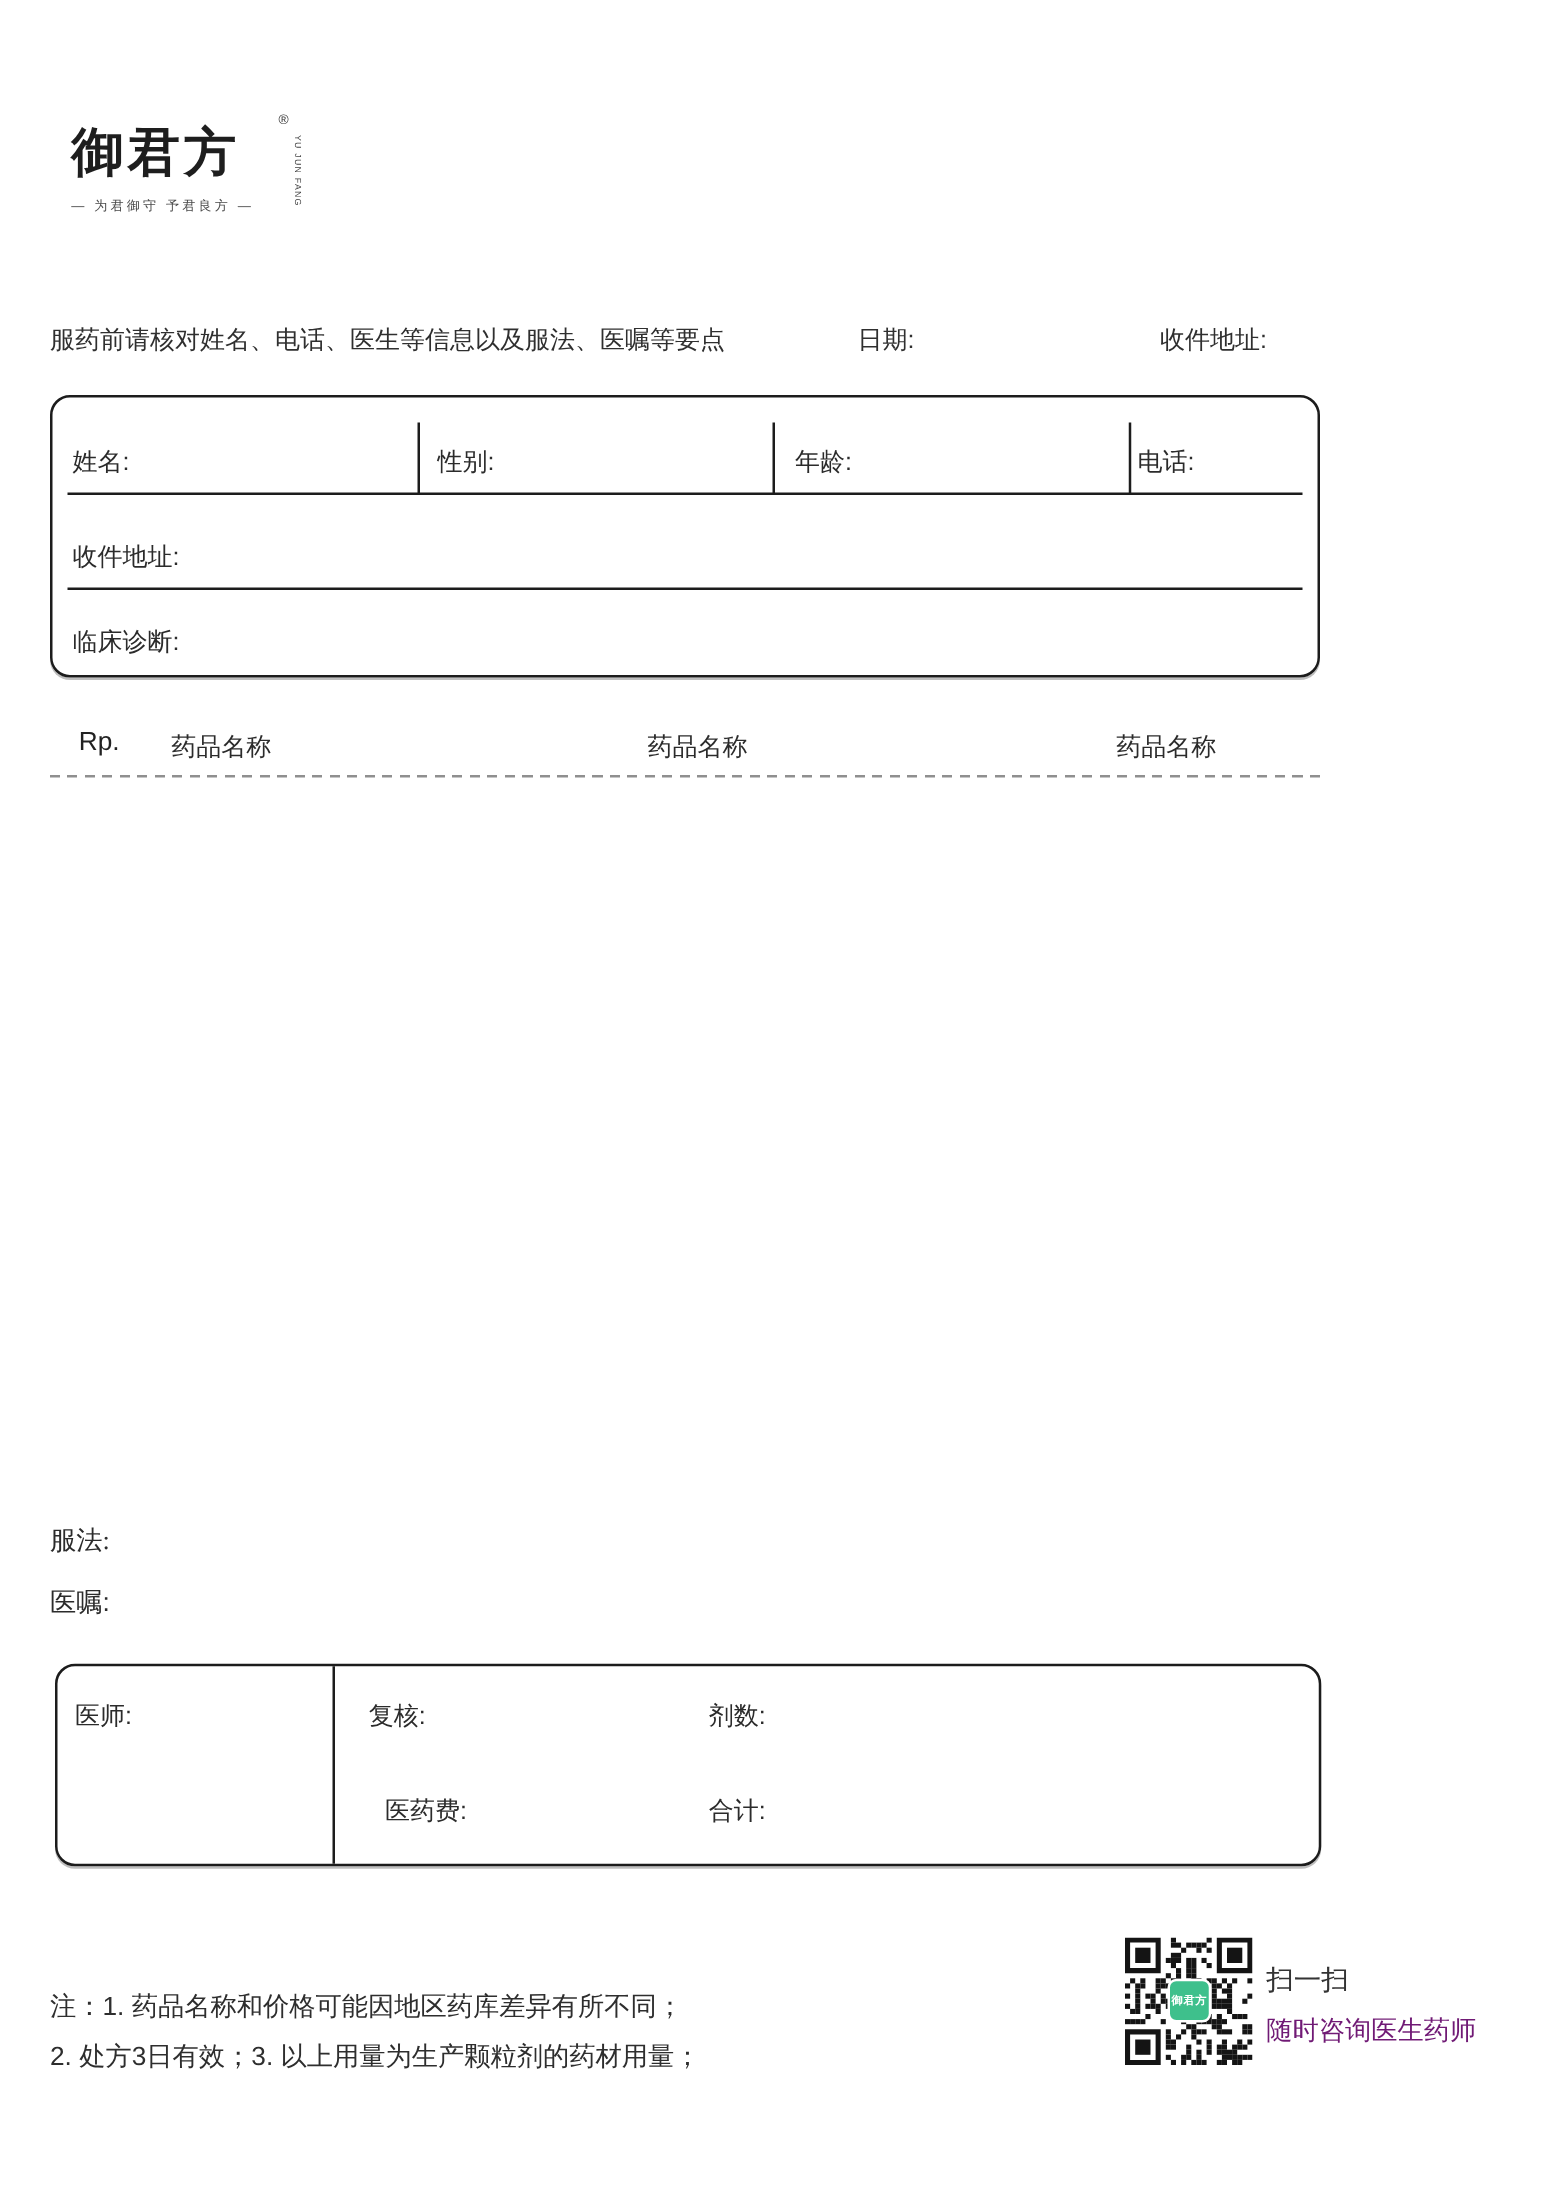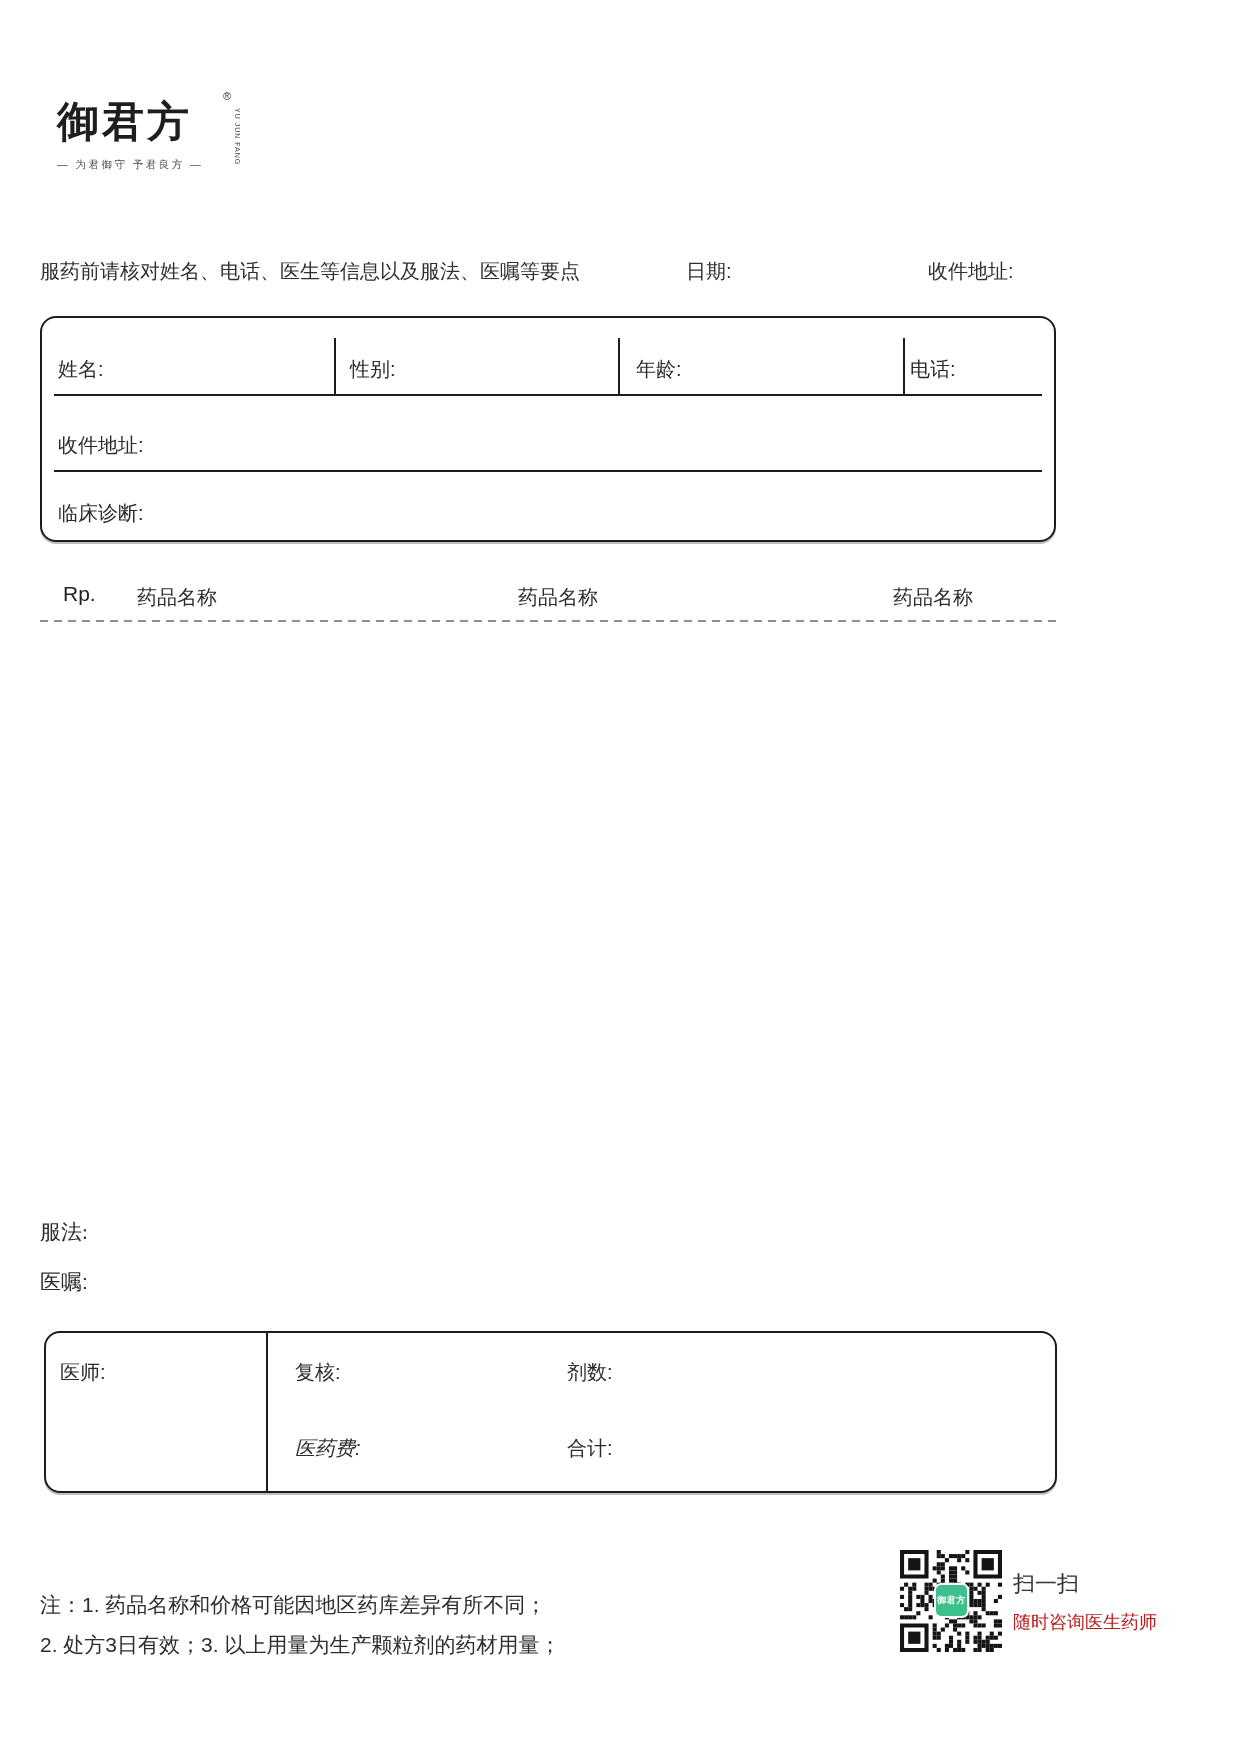--- a/index.html
+++ b/index.html
@@ -66,35 +66,35 @@
   .sign-box {
     position:absolute; left:44px; top:1331px; width:1013px; height:162px;
     border:2px solid #1c1c1c; border-radius:16px;
     box-shadow:0 2px 0 rgba(40,40,40,.3);
   }
   .sign-box .field { position:absolute; font-size:20px; color:#2b2b2b; white-space:nowrap; }
   .s-div { position:absolute; left:220px; top:0; bottom:0; width:2px; background:#1c1c1c; }
   .s-physician { left:14px;  top:26px; }
   .s-review    { left:249px; top:26px; }
   .s-doses     { left:521px; top:26px; }
-  .s-fee       { left:249px; top:102px;font-style:italic; }
+  .s-fee       { left:262px; top:102px; }
   .s-total     { left:521px; top:102px; }
   
   .foot-line { position:absolute; left:40px; font-size:21px; color:#2e2e2e; }
   .foot-line.w { top:1550px; } .foot-line.n1 { top:1591px; } .foot-line.n2 { top:1631px; }
   .qr-wrap { position:absolute; left:900px; top:1550px; width:102px; height:102px; }
   .qr-wrap svg { width:102px; height:102px; display:block; }
   .qr-logo {
     position:absolute; left:34px; top:33px; width:35px; height:35px;
     border-radius:7px; border:2px solid #ffffff;
     display:flex; align-items:center; justify-content:center;
   }
   .qr-logo span { color:#fff; font-size:9px; font-weight:bold; letter-spacing:.5px; }
   .scan-title { position:absolute; left:1013px; top:1569px; font-size:22px; color:#333; }
-  .scan-desc  { position:absolute; left:1013px; top:1610px; font-size:18px; color:#b91c1c; }
+  .scan-desc  { position:absolute; left:1013px; top:1610px; font-size:21px; color:#701a75; }
 </style>
 </head>
 <body>
 
 <div class="page">
 
   <div class="logo-block">
     <div class="logo-main">
       <span class="logo-text">御君方</span>
       <span class="logo-reg">®</span>

